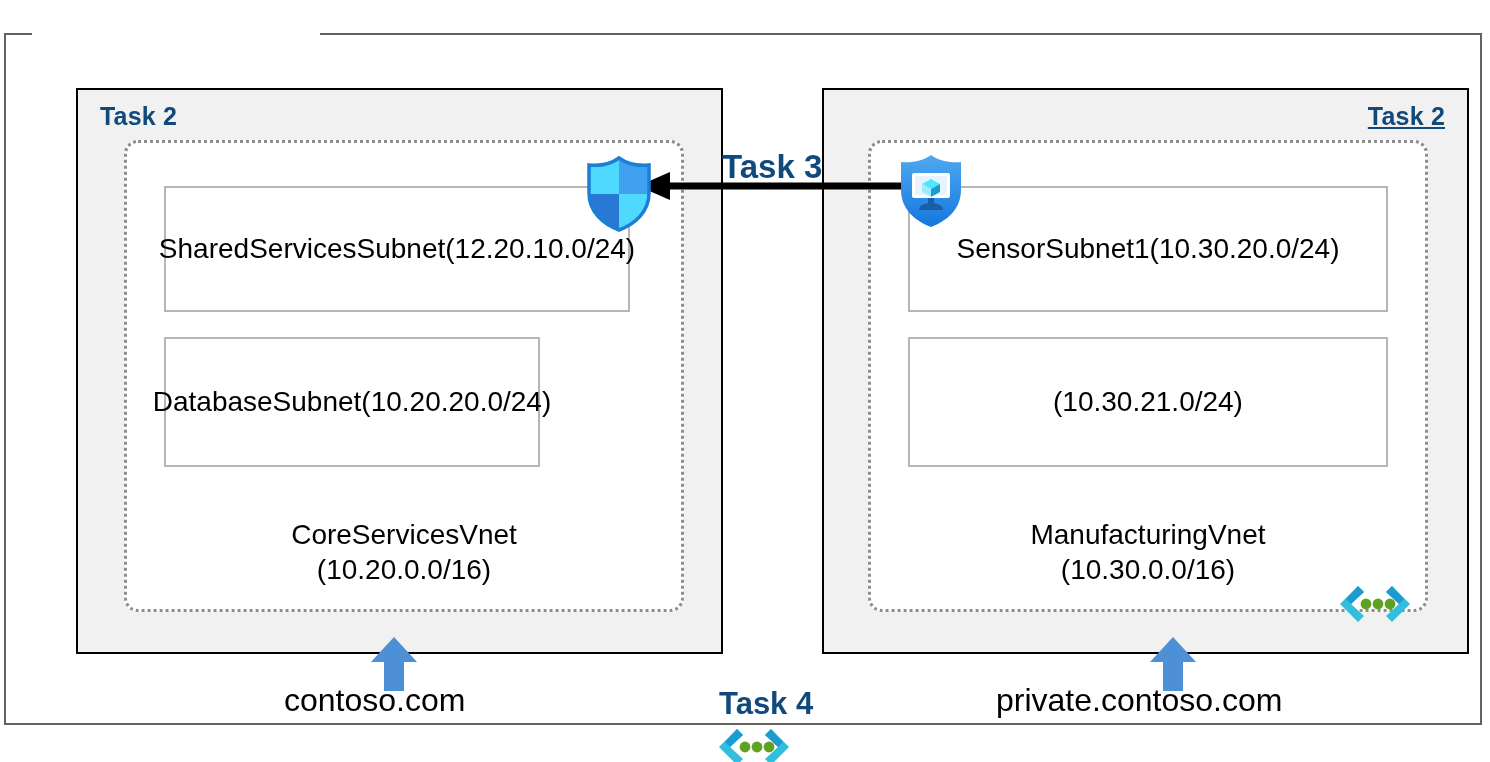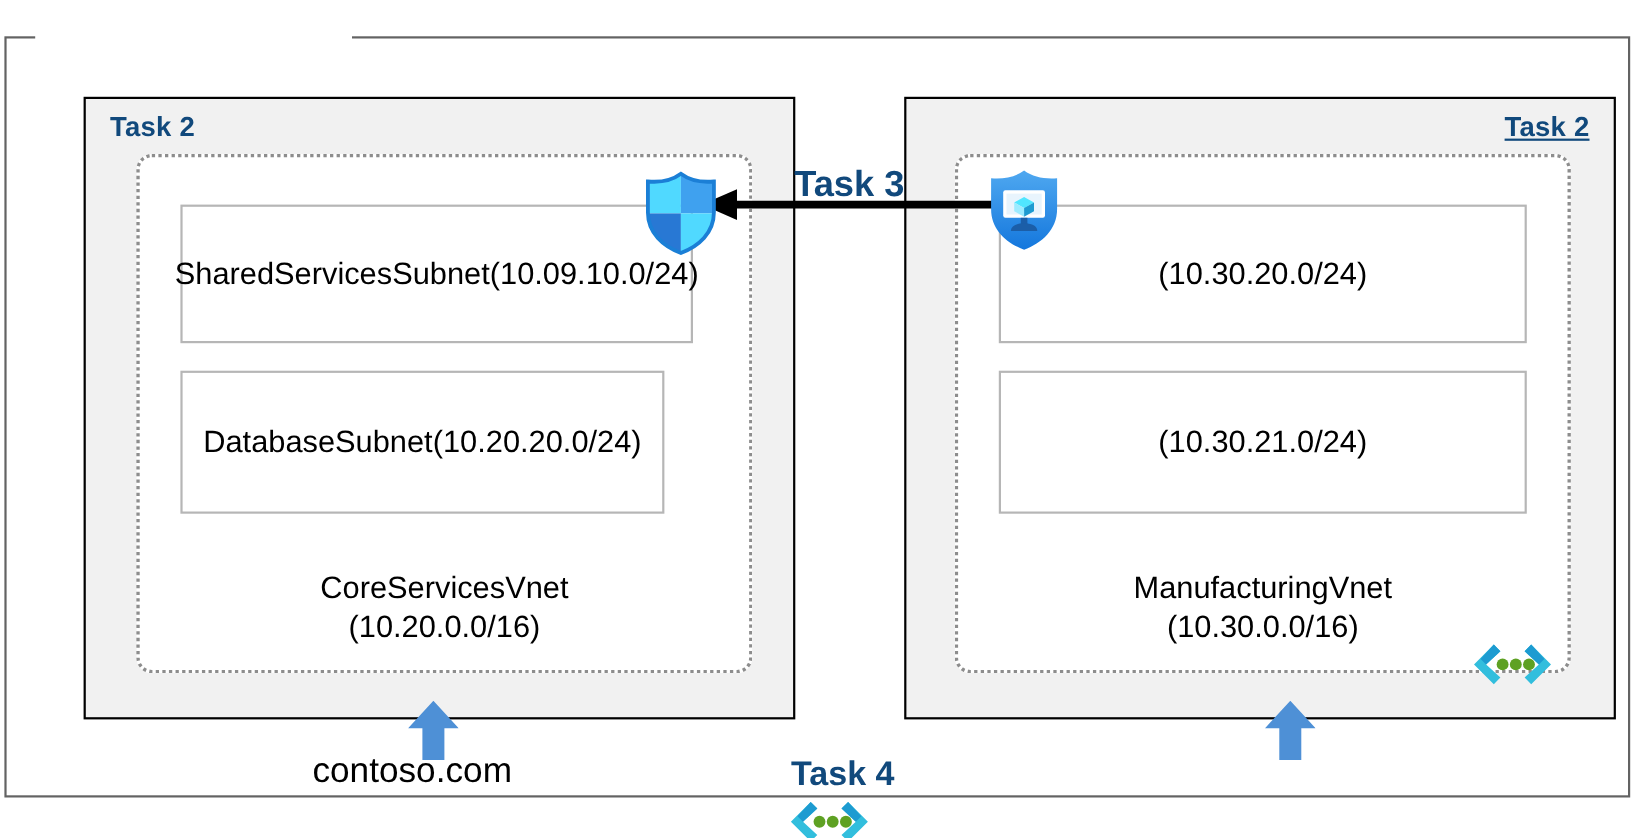--- a/index.html
+++ b/index.html
@@ -107,21 +107,21 @@
   .subnet-name, .subnet-cidr,
   .vnet-name, .vnet-cidr {
     font-size: 28px;
     line-height: 1.24;
     color: #000000;
     white-space: nowrap;
     text-align: center;
   }
 
   #subnet-shared   { left: 164px;  top: 186px; width: 466px; height: 126px; }
-  #subnet-database { left: 164px;  top: 337px; width: 440px; height: 130px; }
+  #subnet-database { left: 164px;  top: 337px; width: 376px; height: 130px; }
   #subnet-sensor1  { left: 908px;  top: 186px; width: 480px; height: 126px; }
   #subnet-sensor2  { left: 908px;  top: 337px; width: 480px; height: 130px; }
 
   
   .vnet-caption {
     position: absolute;
     width: 100%;
     text-align: center;
     left: 0;
   }
@@ -219,21 +219,21 @@
         <path d="M54 6 L48 12 L61 24 L66 19 Z" fill="#1d9bd1"></path>
         <circle cx="28" cy="24" r="5.4" fill="#5ea123"></circle>
         <circle cx="40" cy="24" r="5.4" fill="#5ea123"></circle>
         <circle cx="52" cy="24" r="5.4" fill="#5ea123"></circle>
       </svg>
     </span>
   </div>
 
   <div class="subnet-box" id="subnet-shared">
     <div class="subnet-name">SharedServicesSubnet</div>
-    <div class="subnet-cidr">(10.09.10.0/24)</div>
+    <div class="subnet-cidr">(12.20.10.0/24)</div>
   </div>
 
   <div class="subnet-box" id="subnet-database">
     <div class="subnet-name">DatabaseSubnet</div>
     <div class="subnet-cidr">(10.20.20.0/24)</div>
   </div>
 
   <div class="task-panel" id="task2-panel">
     <span class="task-label right">Task 2</span>
   </div>
@@ -251,20 +251,21 @@
       <path d="M20 6 L26 12 L13 24 L8 19 Z" fill="#1d9bd1"></path>
       <path d="M54 6 L48 12 L61 24 L48 36 L54 42 L72 24 Z" fill="#32bedd"></path>
       <path d="M54 6 L48 12 L61 24 L66 19 Z" fill="#1d9bd1"></path>
       <circle cx="28" cy="24" r="5.4" fill="#5ea123"></circle>
       <circle cx="40" cy="24" r="5.4" fill="#5ea123"></circle>
       <circle cx="52" cy="24" r="5.4" fill="#5ea123"></circle>
     </svg>
   </span>
 
   <div class="subnet-box" id="subnet-sensor1">
+    <div class="subnet-name">SensorSubnet1</div>
     <div class="subnet-cidr">(10.30.20.0/24)</div>
   </div>
 
   <div class="subnet-box" id="subnet-sensor2">
     <div class="subnet-cidr">(10.30.21.0/24)</div>
   </div>
 
   <span class="peer-arrow">
     <svg viewBox="0 0 276 36" width="276" height="36" xmlns="http://www.w3.org/2000/svg">
       <line x1="30" y1="18" x2="276" y2="18" stroke="#000000" stroke-width="7"></line>
@@ -314,16 +315,17 @@
       <path d="M23 0 L46 25 L33 25 L33 54 L13 54 L13 25 L0 25 Z" fill="#4e90d6"></path>
     </svg>
   </span>
   <span class="dns-label" id="dns-label-1">contoso.com</span>
 
   <span class="dns-arrow" id="dns-arrow-2">
     <svg viewBox="0 0 46 54" width="46" height="54" xmlns="http://www.w3.org/2000/svg">
       <path d="M23 0 L46 25 L33 25 L33 54 L13 54 L13 25 L0 25 Z" fill="#4e90d6"></path>
     </svg>
   </span>
+  <span class="dns-label" id="dns-label-2">private.contoso.com</span>
 
   <span class="task4-label">Task 4</span>
 
 </div>
 
 </body></html>

